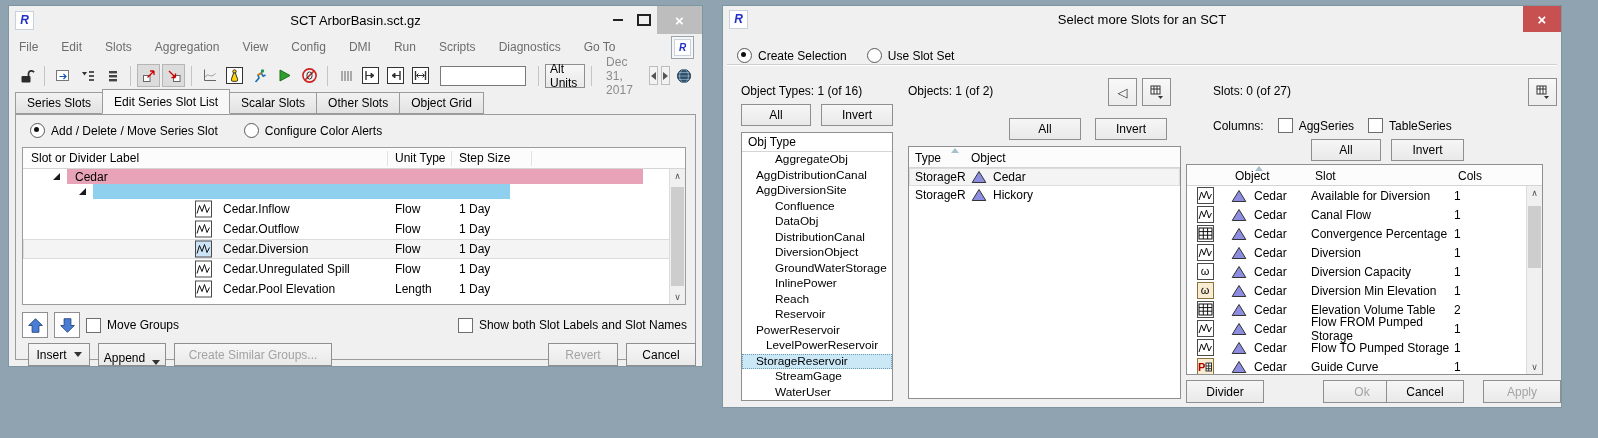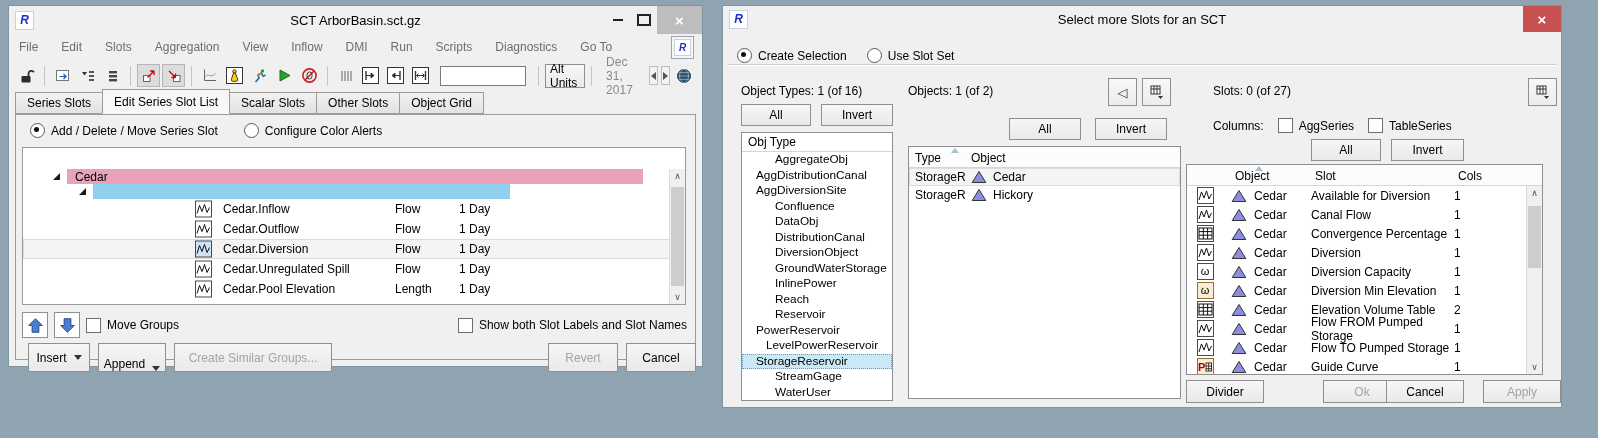--- a/index.html
+++ b/index.html
@@ -88,21 +88,21 @@
   .sa.up{top:0;} .sa.dn{bottom:0;}
   .sthumb{position:absolute;left:1px;right:1px;background:#cdcdcd;}
 
   .move-row{position:absolute;left:6px;right:8px;top:198px;height:24px;display:flex;align-items:center;gap:6px;}
   .arrow-btn{width:24px;height:24px;border:1px solid #8f8f8f;background:#fff;display:flex;align-items:center;justify-content:center;}
   .checkbox{width:13px;height:13px;border:1px solid #6e6e6e;background:#fff;flex:none;}
   .cbl{display:flex;align-items:center;gap:6px;}
   .show-both{margin-left:auto;}
 
   .btn-row{position:absolute;left:6px;right:8px;top:228px;height:24px;}
-  .btn{position:absolute;height:29px;border:1px solid #8f8f8f;background:linear-gradient(#f6f6f6,#e9e9e9);
+  .btn{position:absolute;height:23px;border:1px solid #8f8f8f;background:linear-gradient(#f6f6f6,#e9e9e9);
        display:flex;align-items:center;justify-content:center;font-size:12px;box-sizing:border-box;gap:7px;}
   .btn.disabled{color:#a3a3a3;}
   .dd-caret{width:0;height:0;border-left:4px solid transparent;border-right:4px solid transparent;border-top:5px solid #333;}
   #btn-insert{left:6px;width:62px;} #btn-append{left:76px;width:68px;align-items:flex-end;} #btn-csg{left:152px;width:158px;}
   #btn-revert{left:526px;width:70px;} #btn-cancel-l{left:604px;width:70px;}
 
   
   .r-radio-row{position:absolute;left:14px;top:32px;display:flex;gap:20px;align-items:center;margin-top:10px;}
   .r-sep{position:absolute;left:4px;right:4px;top:58px;border-top:1px solid #cfcfcf;border-bottom:1px solid #fff;}
   .plabel{position:absolute;font-size:12px;}
@@ -163,21 +163,21 @@
     </span>
   </div>
 
   <div class="menubar">
 
   <span class="menu-item">File</span>
       <span class="menu-item">Edit</span>
       <span class="menu-item">Slots</span>
       <span class="menu-item">Aggregation</span>
       <span class="menu-item">View</span>
-      <span class="menu-item">Inflow</span>
+      <span class="menu-item">Config</span>
       <span class="menu-item">DMI</span>
       <span class="menu-item">Run</span>
       <span class="menu-item">Scripts</span>
       <span class="menu-item">Diagnostics</span>
       <span class="menu-item">Go To</span>
     </div>
   <div style="position:absolute;right:8px;top:30px;" class="menu-logo-btn">
     <span class="rw-logo">R</span>
   </div>
 
@@ -323,20 +323,28 @@
         <span class="rdot on"></span>
         <span>Add / Delete / Move Series Slot</span>
       </span>
       <span class="radio">
         <span class="rdot"></span>
         <span>Configure Color Alerts</span>
       </span>
     </div>
 
     <div class="ltable">
+      <div class="ltable-head">
+        <span class="h-label">Slot or Divider Label</span>
+        <span class="h-unit">Unit Type</span>
+        <span class="h-step">Step Size</span>
+        <span class="hsep" style="left:364px;"></span>
+          <span class="hsep" style="left:428px;"></span>
+          <span class="hsep" style="left:508px;"></span>
+      </div>
       <div class="ltable-body">
 
           <div class="lrow t-divider">
             <span class="caret"></span>
 
             <span class="lbl">Cedar</span>
 
           </div>
 
           <div class="lrow t-subdivider">

